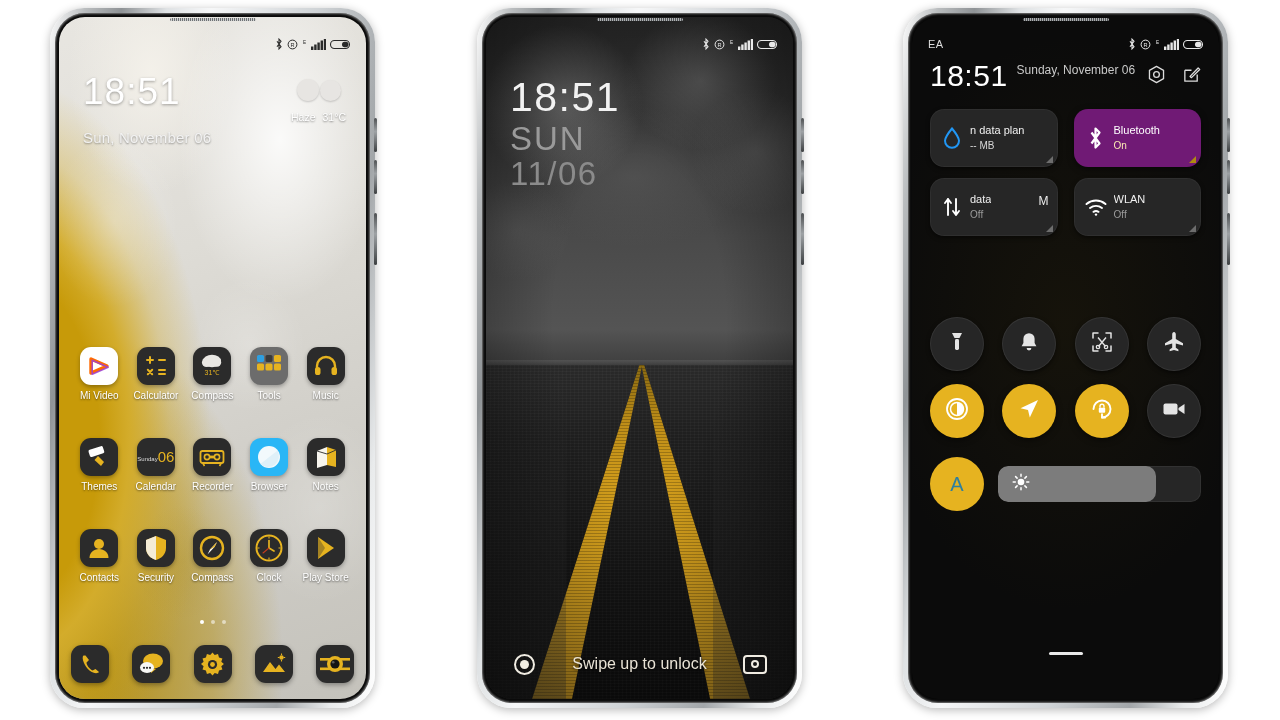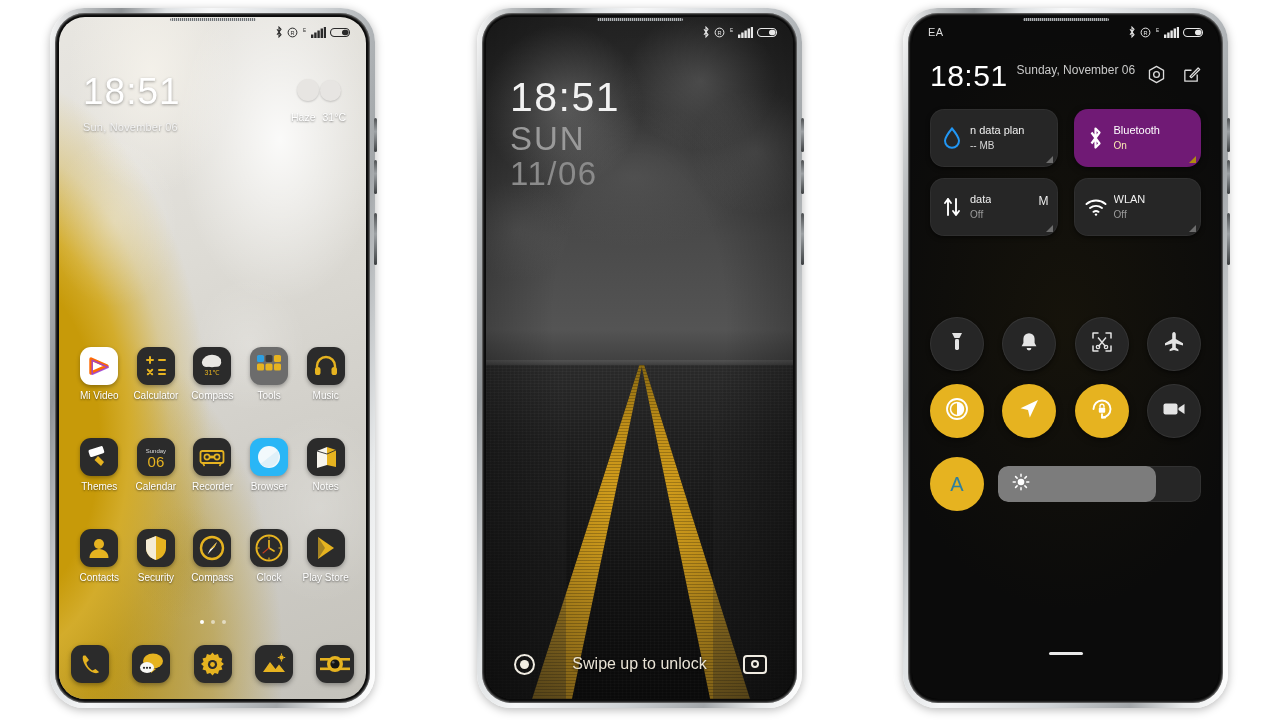--- a/index.html
+++ b/index.html
@@ -64,34 +64,34 @@
     content:""; position:absolute; inset:0;
     background:
       radial-gradient(ellipse 30% 18% at 18% 30%, rgba(255,255,255,.25), transparent 70%),
       radial-gradient(ellipse 26% 14% at 62% 48%, rgba(255,255,255,.22), transparent 70%),
       radial-gradient(ellipse 34% 20% at 85% 72%, rgba(255,255,255,.2), transparent 70%),
       radial-gradient(ellipse 22% 12% at 40% 80%, rgba(160,130,20,.18), transparent 70%);
   }
 
   
   .statusbar {
-    position: absolute; top: 0; left: 0; right: 0; height: 30px;
+    position: absolute; top: 12px; left: 0; right: 0; height: 30px;
     display: flex; align-items: center; justify-content: flex-end;
     padding: 0 14px 0 16px; gap: 4px;
     z-index: 30;
   }
   .statusbar .sb-left { margin-right: auto; font-size: 11px; letter-spacing:.4px; }
   .sb-ico { display:flex; align-items:center; }
   .sb-ico svg { display:block; }
 
   
   .p1-clockwrap { position: absolute; top: 56px; left: 24px; z-index: 20; }
   .p1-time { font-size: 37px; font-weight: 300; color: #fff; line-height: 1; letter-spacing: 1px;
              text-shadow: 0 1px 3px rgba(0,0,0,.35); }
-  .p1-date { font-size: 11px; color: #f2f2f2; margin-top: 11px; letter-spacing:.2px;
+  .p1-date { font-size: 15px; color: #f2f2f2; margin-top: 19px; letter-spacing:.2px;
              text-shadow: 0 1px 2px rgba(0,0,0,.4); }
   .p1-weather { position: absolute; top: 60px; right: 20px; z-index: 20; text-align: center; }
   .p1-wico { width: 44px; height: 26px; margin: 0 auto 8px; position: relative; }
   .p1-wico i { position:absolute; border-radius:50%; background:#e7e5e2; box-shadow:0 1px 2px rgba(0,0,0,.18); }
   .p1-wico i:nth-child(1){ width:22px;height:22px; left:0; top:2px; }
   .p1-wico i:nth-child(2){ width:21px;height:21px; right:0; top:3px; }
   .p1-wtext { font-size: 10.5px; color:#fff; text-shadow:0 1px 2px rgba(0,0,0,.45); }
   .p1-wtext b { font-weight:400; }
   .p1-wtext span { margin-left: 7px; }
 
@@ -365,21 +365,21 @@
             <div class="app">
               <div class="ibox">
                 <svg width="28" height="28" viewBox="0 0 28 28">
                   <rect x="4" y="5" width="15" height="7.5" rx="1.6" fill="#fff" transform="rotate(-18 11 9)"></rect>
                   <path d="M13 13 L19 19 L16 23 L9.5 17 Z" fill="#e6b320"></path>
                 </svg>
               </div>
               <div class="lbl">Themes</div>
             </div>
             <div class="app">
-              <div class="ibox" style="flex-direction:column;">
+              <div class="ibox" style="flex-direction:row;">
                 <span style="font-size:6px;color:#ddd;line-height:1;margin-top:4px;">Sunday</span>
                 <span style="font-size:15px;color:#e6b320;line-height:1.1;">06</span>
               </div>
               <div class="lbl">Calendar</div>
             </div>
             <div class="app">
               <div class="ibox">
                 <svg width="30" height="30" viewBox="0 0 30 30">
                   <rect x="3.5" y="9" width="23" height="12" rx="2" fill="none" stroke="#e6b320" stroke-width="1.8"></rect>
                   <circle cx="10" cy="15" r="2.6" fill="none" stroke="#e6b320" stroke-width="1.6"></circle>

